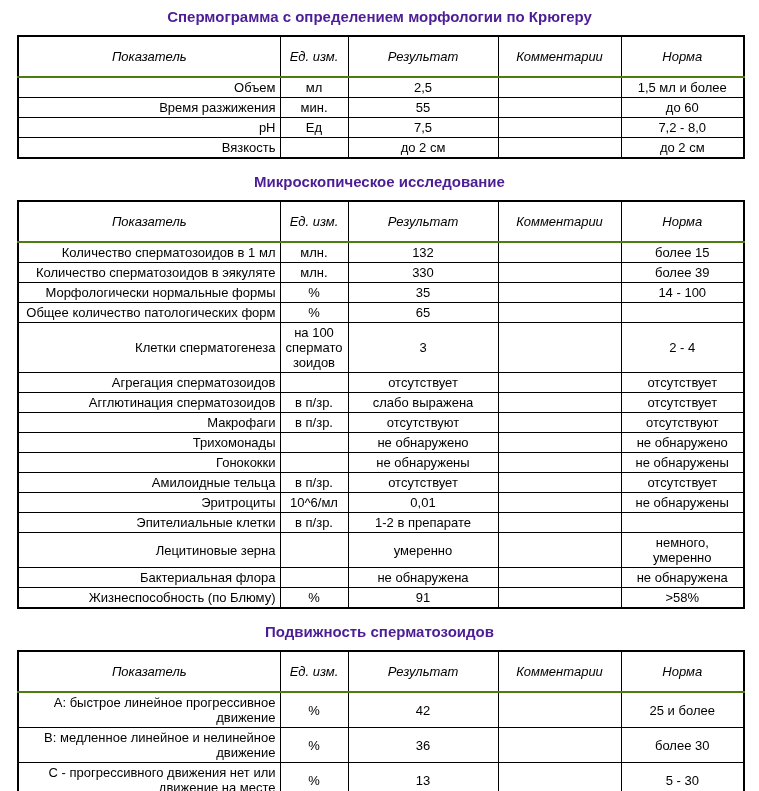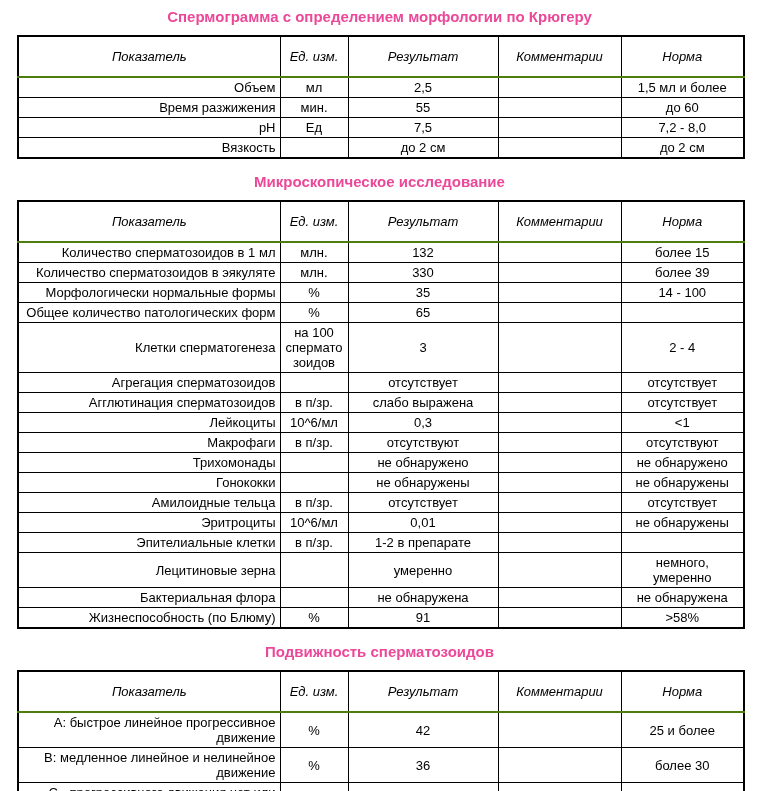--- a/index.html
+++ b/index.html
@@ -14,21 +14,21 @@
     background: #ffffff;
     padding-top: 8px;
     box-sizing: border-box;
   }
   h2.section-title {
     font-size: 15px;
     line-height: 18px;
     font-weight: bold;
     text-align: center;
     margin: 14px 0 9px 0;
-    color: #ec4899;
+    color: #4c1d95;
   }
   .section:first-of-type h2.section-title {
     margin-top: 0;
   }
   table.report-table {
     border-collapse: collapse;
     table-layout: fixed;
     width: 726px;
     margin-left: 17px;
     background: #ffffff;
@@ -192,27 +192,20 @@
             <td class="col-norm">отсутствует</td>
           </tr>
           <tr>
             <td class="col-parameter">Агглютинация сперматозоидов</td>
             <td class="col-unit">в п/зр.</td>
             <td class="col-result">слабо выражена</td>
             <td class="col-comment"></td>
             <td class="col-norm">отсутствует</td>
           </tr>
           <tr>
-            <td class="col-parameter">Лейкоциты</td>
-            <td class="col-unit">10^6/мл</td>
-            <td class="col-result">0,3</td>
-            <td class="col-comment"></td>
-            <td class="col-norm">&lt;1</td>
-          </tr>
-          <tr>
             <td class="col-parameter">Макрофаги</td>
             <td class="col-unit">в п/зр.</td>
             <td class="col-result">отсутствуют</td>
             <td class="col-comment"></td>
             <td class="col-norm">отсутствуют</td>
           </tr>
           <tr>
             <td class="col-parameter">Трихомонады</td>
             <td class="col-unit"></td>
             <td class="col-result">не обнаружено</td>

